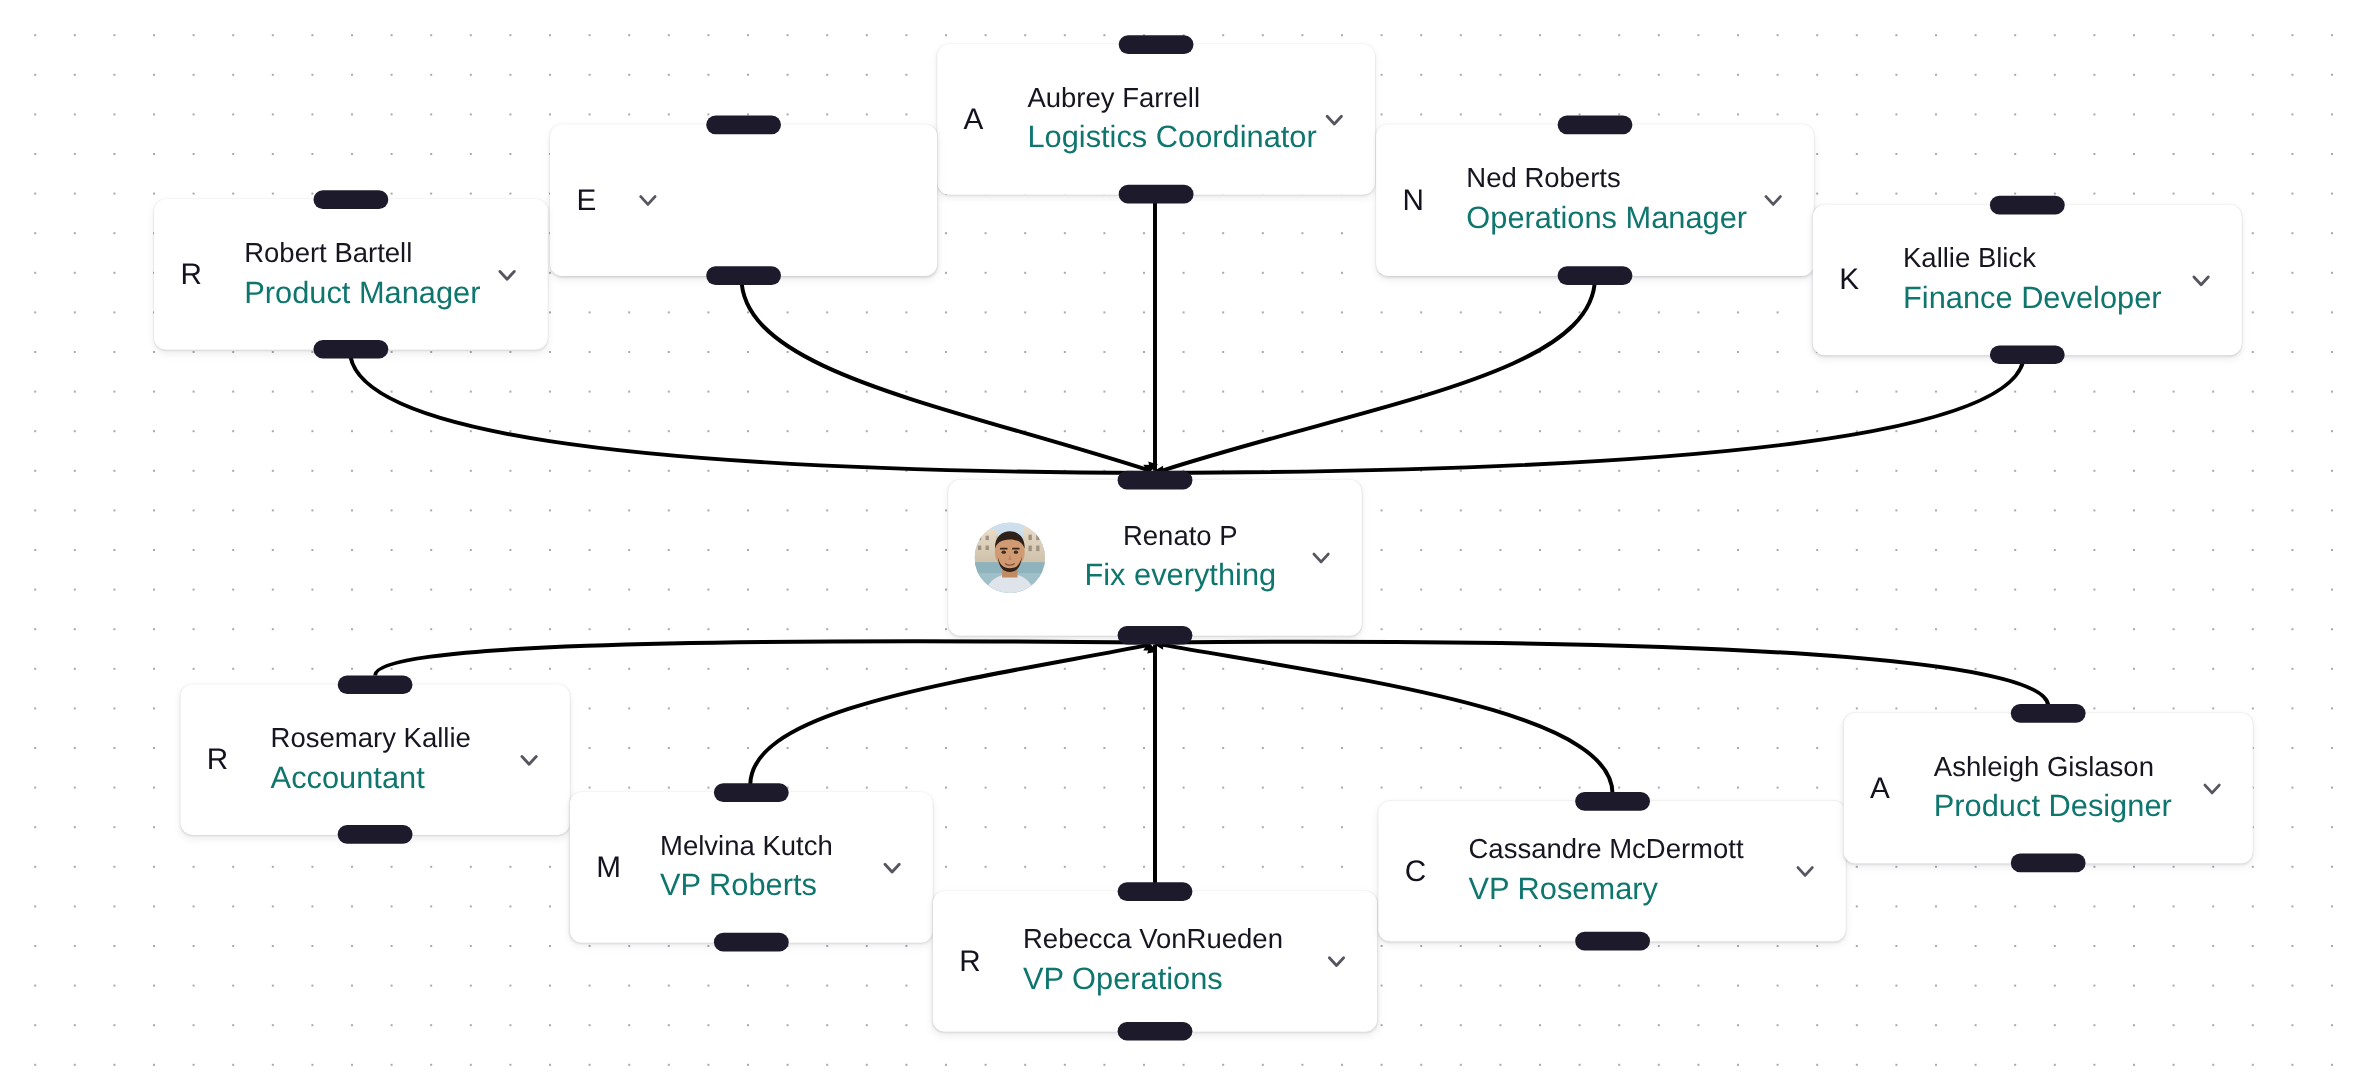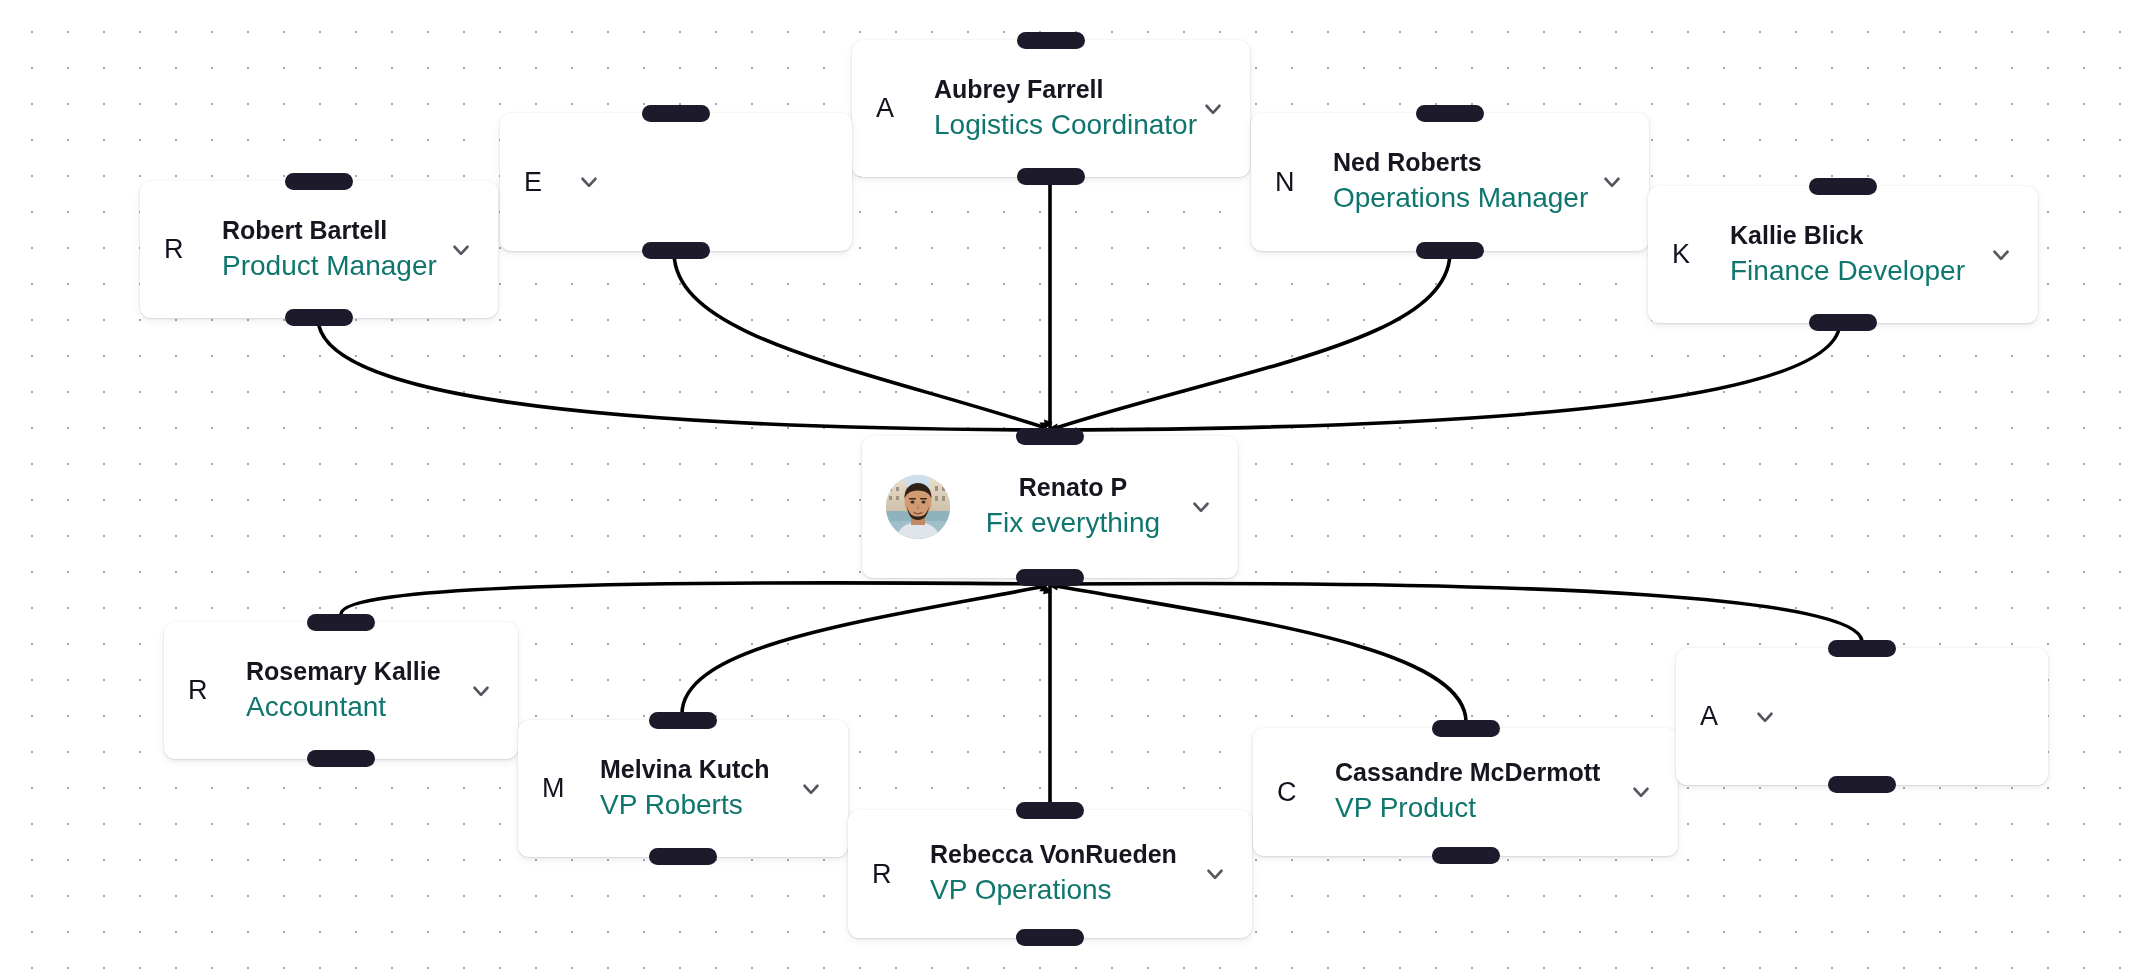--- a/index.html
+++ b/index.html
@@ -82,21 +82,21 @@
     display: flex;
     flex-direction: column;
     justify-content: center;
   }
 
   .node-name {
     font-size: 25px;
     line-height: 1.25;
     color: #17151f;
     white-space: nowrap;
-    font-weight: 700;
+    font-weight: 400;
   }
 
   .node-role {
     font-size: 28px;
     line-height: 1.3;
     color: #0f766e;
     white-space: nowrap;
     margin-top: 2px;
     font-weight: 400;
   }
@@ -355,35 +355,39 @@
     </div>
     <div class="handle bottom"></div>
   </div>
 
   <div class="node" style="left:1253px; top:728px; width:425px; height:128px;">
     <div class="handle top"></div>
     <div class="node-inner">
       <div class="avatar-letter">C</div>
       <div class="node-text">
         <div class="node-name">Cassandre McDermott</div>
-        <div class="node-role">VP Product</div>
+        <div class="node-role">VP Rosemary</div>
       </div>
       <div class="chev">
         <svg width="26" height="26" viewBox="0 0 24 24" fill="none" stroke="#57555f" stroke-width="2.4" stroke-linecap="round" stroke-linejoin="round">
           <polyline points="6 9 12 15.5 18 9"></polyline>
         </svg>
       </div>
     </div>
     <div class="handle bottom"></div>
   </div>
 
   <div class="node" style="left:1676px; top:648px; width:372px; height:137px;">
     <div class="handle top"></div>
     <div class="node-inner">
       <div class="avatar-letter">A</div>
+      <div class="node-text">
+        <div class="node-name">Ashleigh Gislason</div>
+        <div class="node-role">Product Designer</div>
+      </div>
       <div class="chev">
         <svg width="26" height="26" viewBox="0 0 24 24" fill="none" stroke="#57555f" stroke-width="2.4" stroke-linecap="round" stroke-linejoin="round">
           <polyline points="6 9 12 15.5 18 9"></polyline>
         </svg>
       </div>
     </div>
     <div class="handle bottom"></div>
   </div>
 
 </div>

